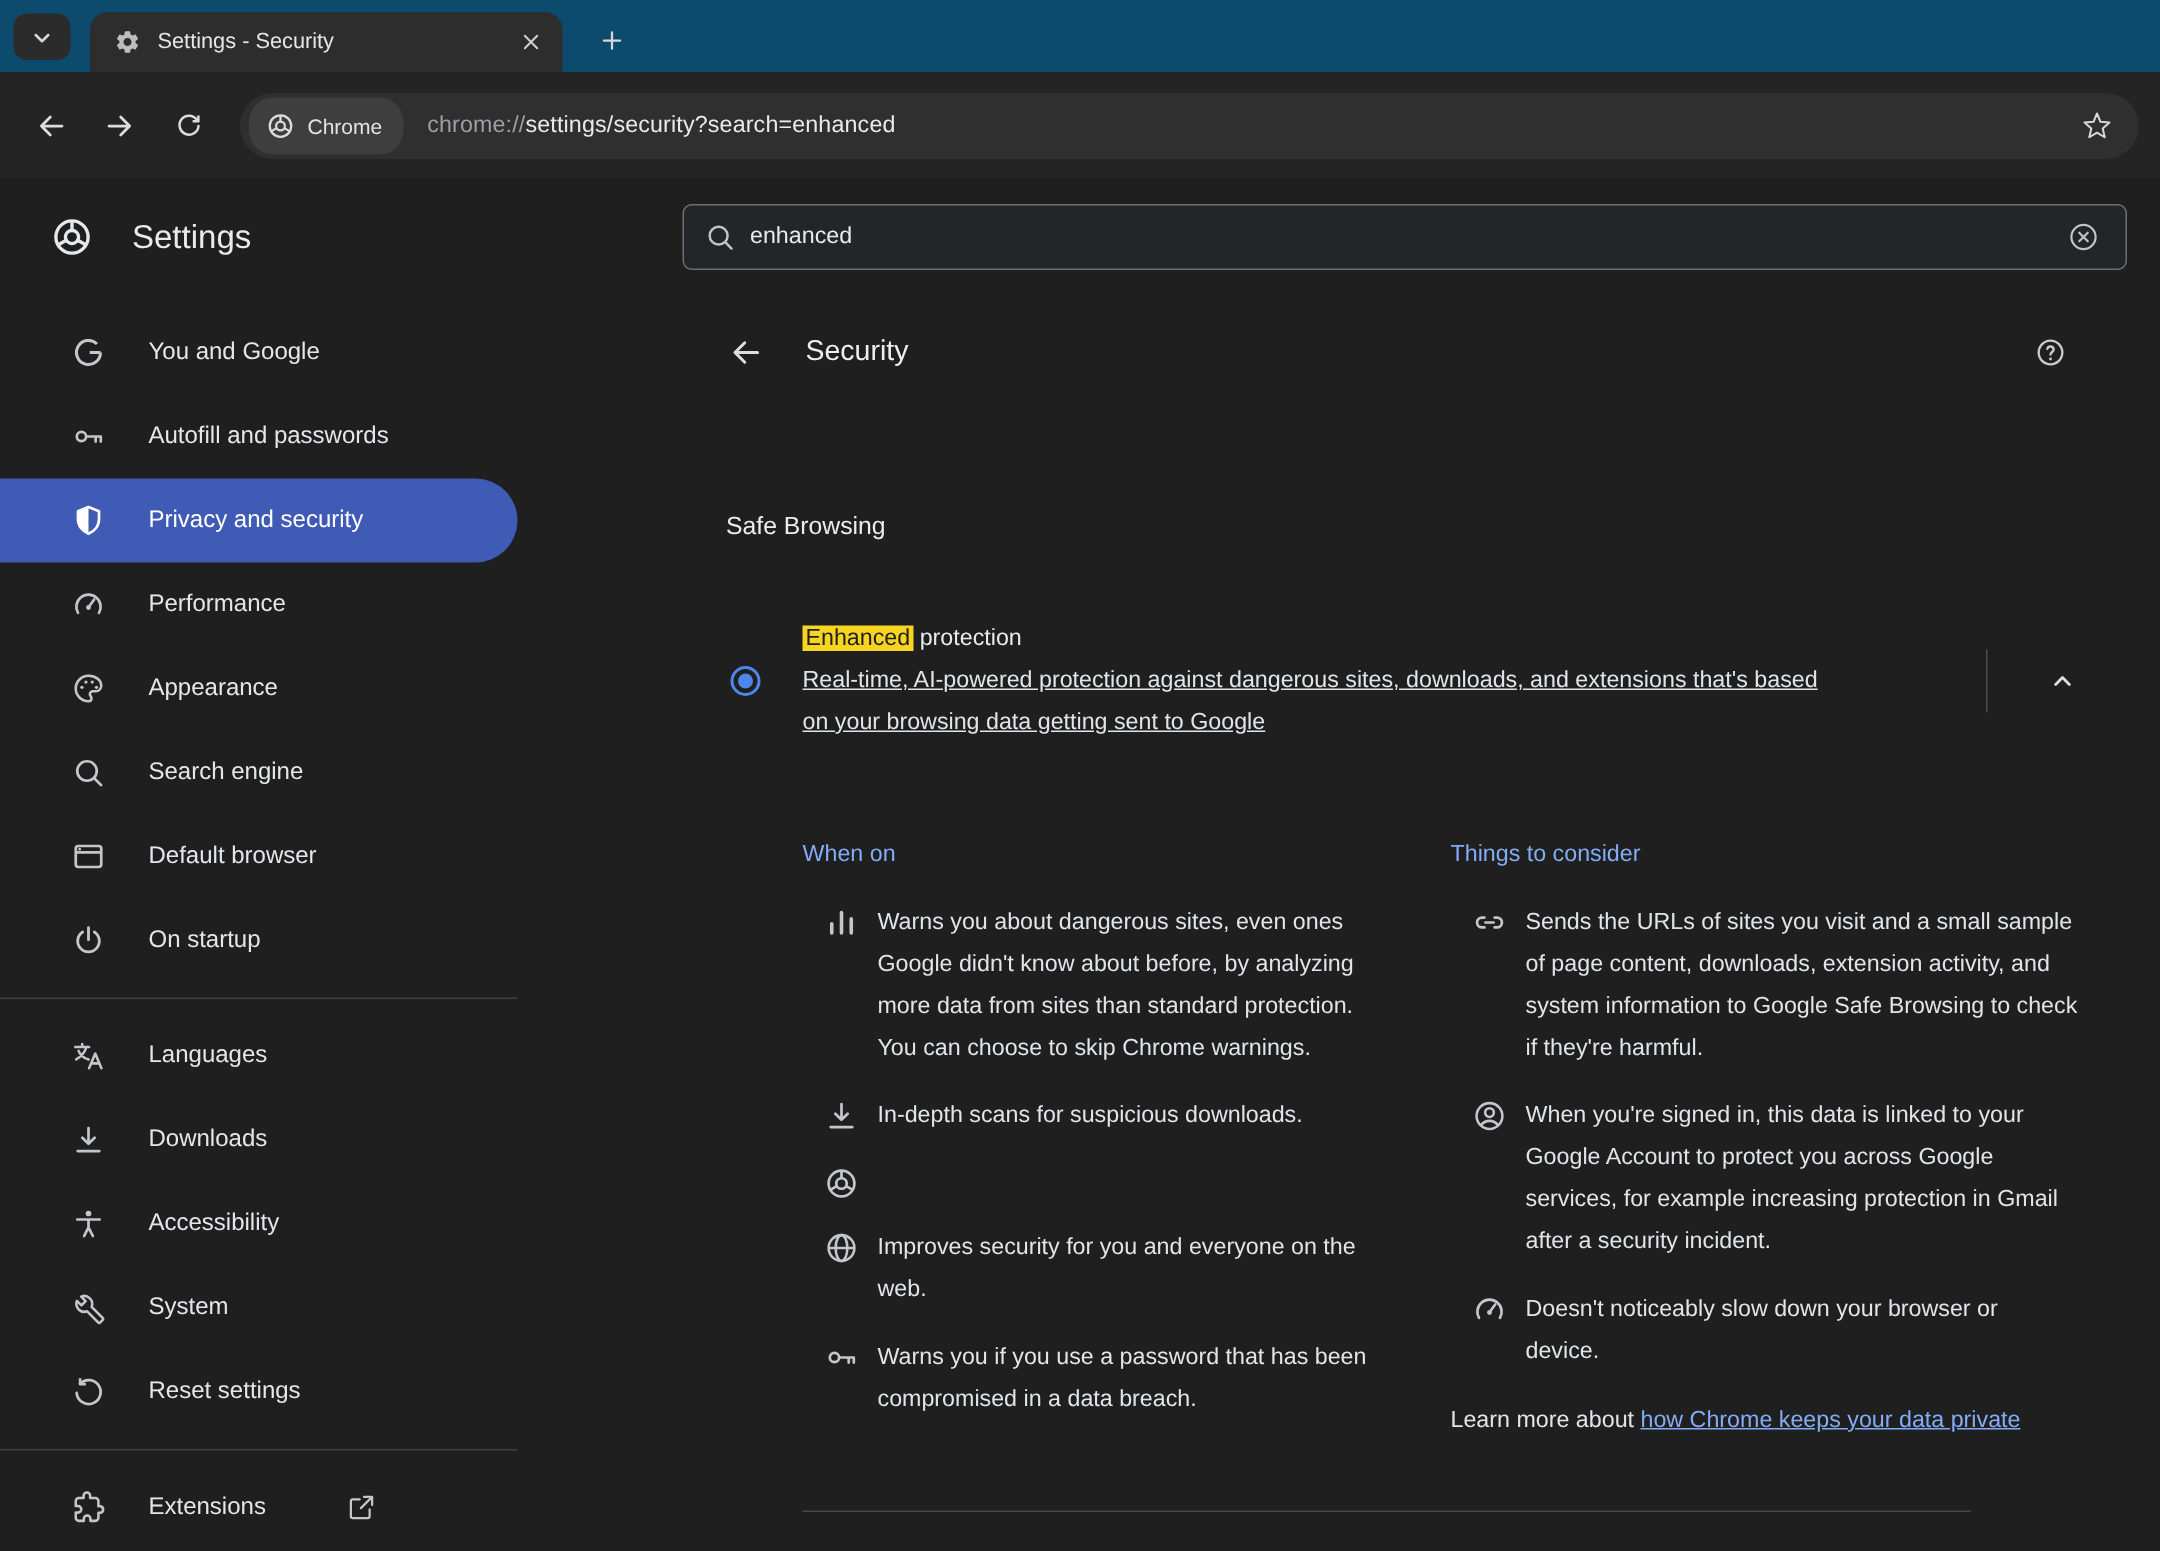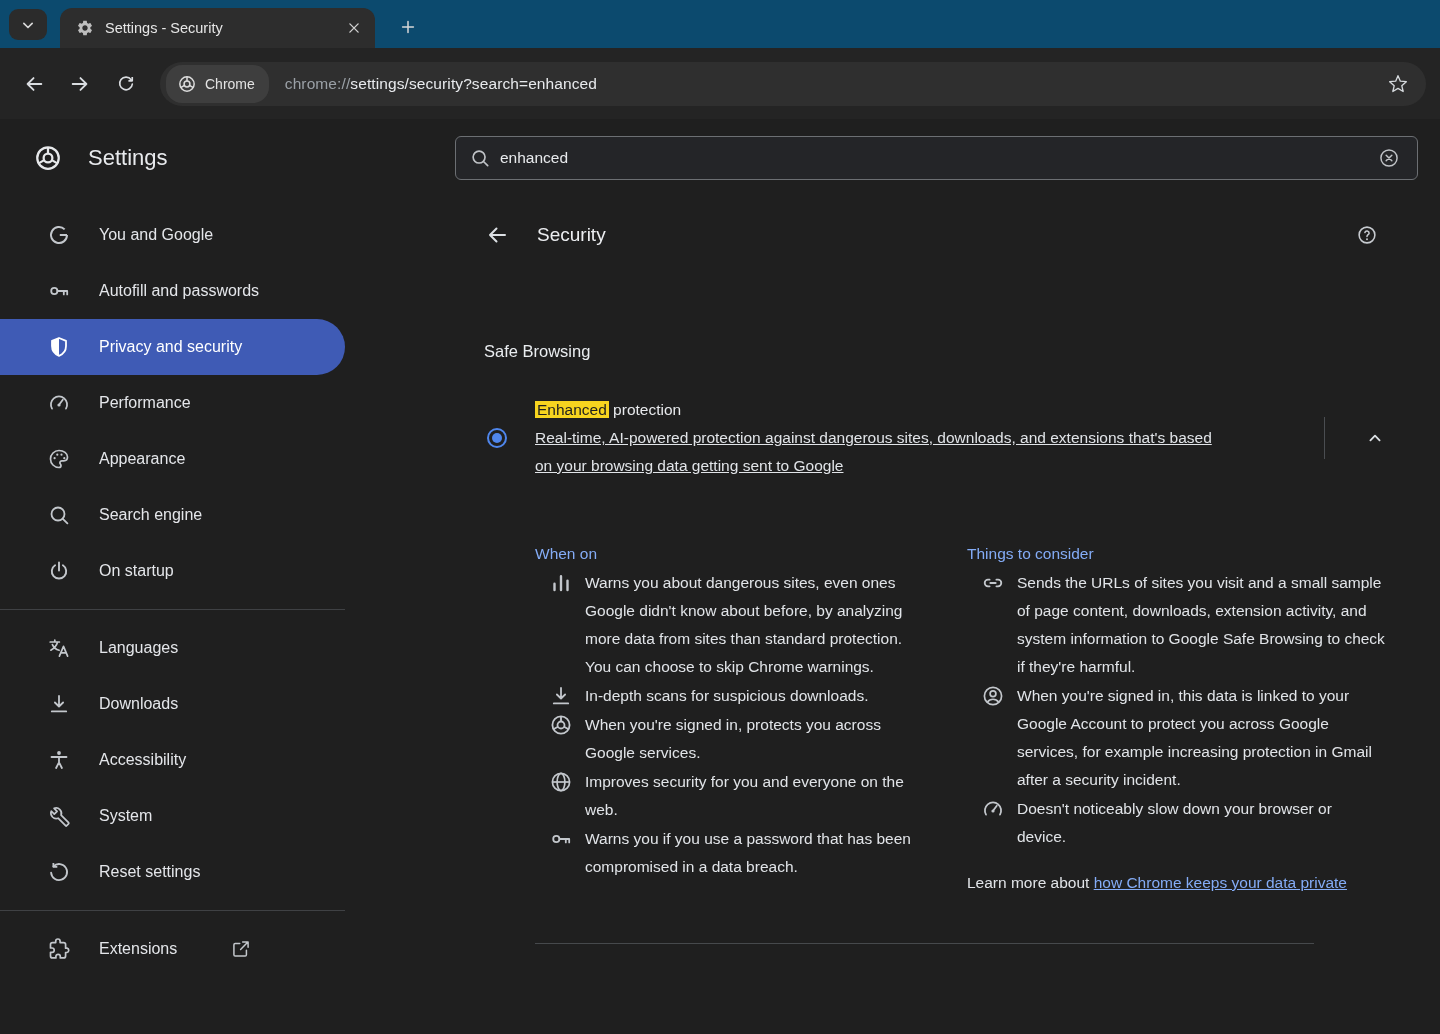--- a/index.html
+++ b/index.html
@@ -60,35 +60,35 @@
 
   .main{flex:1;padding:18px 45px 0 29px;}
   .page-head{display:flex;align-items:center;height:42px;}
   .round-btn{width:40px;height:40px;border-radius:50%;display:flex;align-items:center;justify-content:center;color:#dce0e4;}
   .back-btn{margin-left:-7px;}
   .page-title{font-size:19px;font-weight:500;color:#eceef1;margin-left:20px;}
   .help-btn{margin-left:auto;margin-right:8px;color:#c7cbd0;}
 
   .section-title{font-size:16.5px;font-weight:500;color:#eaedf0;margin-top:86px;}
 
-  .option-row{display:flex;align-items:center;margin-top:35px;}
+  .option-row{display:flex;align-items:center;margin-top:51px;}
   .radio{width:20px;height:20px;border:2px solid #4f86ec;border-radius:50%;position:relative;flex-shrink:0;margin-left:3px;}
   .radio.checked::after{content:"";position:absolute;inset:3px;background:#4f86ec;border-radius:50%;}
   .option-text{margin-left:28px;width:690px;}
   .option-title{font-size:15.5px;line-height:28px;color:#e8eaed;}
   .option-title mark{background:#f7d41f;color:#1f1f1f;padding:0 2px;}
   .option-desc{font-size:15.5px;line-height:28px;color:#e1e4e8;text-decoration:underline;}
   .expand-area{margin-left:auto;display:flex;align-items:center;}
   .vdivider{width:1px;height:42px;background:#4a4d51;margin-right:30px;}
 
   .detail-cols{display:flex;margin-left:51px;margin-top:28px;}
   .col{width:395px;}
   .col-right{width:418px;margin-left:37px;}
   .col-title{color:#84acf6;font-size:15.5px;line-height:28px;margin-top:32px;}
-  .feat{display:flex;gap:12px;margin-top:1px;padding-left:14px;}
+  .feat{display:flex;gap:12px;margin-top:17px;padding-left:14px;}
   .feat .fi{color:#c3c7cc;flex-shrink:0;margin-top:2px;display:flex;}
   .feat-text{font-size:15.5px;line-height:28px;color:#e1e4e8;}
   .learn-more{margin-top:18px;font-size:15.5px;line-height:28px;color:#e1e4e8;}
   .learn-more a{color:#84acf6;text-decoration:underline;cursor:pointer;}
 
   .option-divider{height:1px;background:#46494c;margin:46px 0 0 51px;width:779px;}
 </style>
 </head>
 <body>
 
@@ -362,20 +362,28 @@
         </span>
       <span>Appearance</span>
     </div>
     <div class="menu-item">
       <span class="mi">
           <svg class="ic ic24">
             <use href="#i-search"></use>
           </svg>
         </span>
       <span>Search engine</span>
+    </div>
+    <div class="menu-item">
+      <span class="mi">
+          <svg class="ic ic24">
+            <use href="#i-window"></use>
+          </svg>
+        </span>
+      <span>Default browser</span>
     </div>
     <div class="menu-item">
       <span class="mi">
           <svg class="ic ic24">
             <use href="#i-power"></use>
           </svg>
         </span>
       <span>On startup</span>
     </div>
     <div class="menu-divider"></div>
@@ -493,21 +501,20 @@
               </svg>
             </span>
           <span class="feat-text">In-depth scans for suspicious downloads.</span>
         </div>
         <div class="feat">
           <span class="fi">
               <svg class="ic ic24">
                 <use href="#i-chrome"></use>
               </svg>
             </span>
-          <span class="feat-text">When you're signed in, protects you across Google services.</span>
         </div>
         <div class="feat">
           <span class="fi">
               <svg class="ic ic24">
                 <use href="#i-globe"></use>
               </svg>
             </span>
           <span class="feat-text">Improves security for you and everyone on the web.</span>
         </div>
         <div class="feat">

